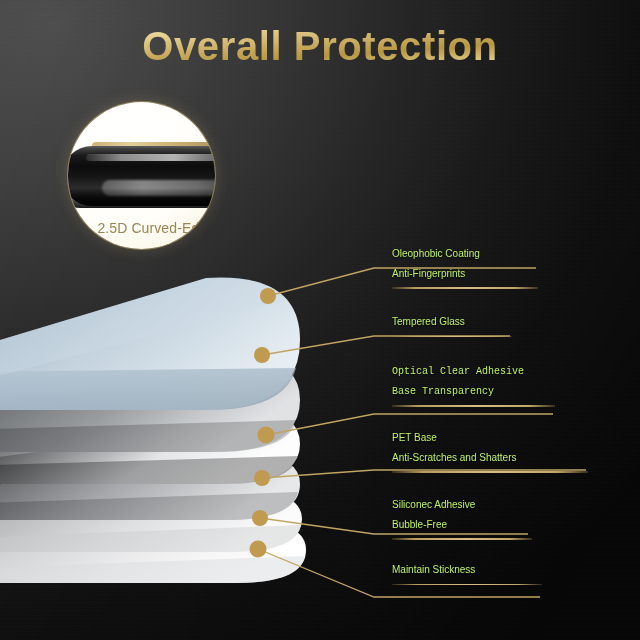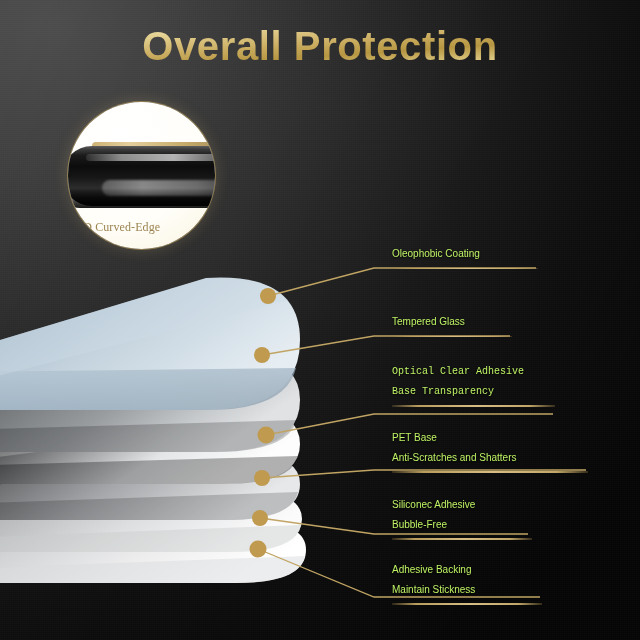--- a/index.html
+++ b/index.html
@@ -117,26 +117,25 @@
     width: 168px;
     height: 20px;
     border-radius: 0 0 4px 18px;
     background: linear-gradient(180deg, rgba(0,0,0,0.0) 0%, rgba(0,0,0,0.75) 70%, rgba(0,0,0,0.9) 100%);
   }
   .mag-caption {
     position: absolute;
     left: 0;
     right: 0;
     top: 118px;
-    text-align: left;
-    font-size: 12px;
+    text-align: right;
+    font-size: 14px;
     color: #9b8551;
     letter-spacing: 0.1px;
     white-space: nowrap;
-    font-family: Liberation Serif, serif;
   }
 
   
   .stack {
     position: absolute;
     left: 0;
     top: 0;
     width: 640px;
     height: 640px;
   }
@@ -277,20 +276,21 @@
       <circle cx="262" cy="355" r="8"></circle>
       <circle cx="266" cy="435" r="8.5"></circle>
       <circle cx="262" cy="478" r="8"></circle>
       <circle cx="260" cy="518" r="8"></circle>
       <circle cx="258" cy="549" r="8.5"></circle>
     </g>
   </svg>
 
   <div class="label" style="left:392px; top:244px; width:146px;">
     <div>Oleophobic Coating</div>
+    <div>Anti-Fingerprints</div>
     <span class="rule"></span>
   </div>
 
   <div class="label" style="left:392px; top:312px; width:120px;">
     <div>Tempered Glass</div>
     <span class="rule"></span>
   </div>
 
   <div class="label" style="left:392px; top:362px; width:163px;font-family:Liberation Mono, monospace;">
     <div>Optical Clear Adhesive</div>
@@ -304,18 +304,17 @@
     <span class="rule"></span>
   </div>
 
   <div class="label" style="left:392px; top:428px; width:196px;">
     <div>PET Base</div>
     <div>Anti-Scratches and Shatters</div>
     <span class="rule"></span>
   </div>
 
   <div class="label" style="left:392px; top:560px; width:150px;">
-    <div>Adhesive Backing</div>
     <div>Maintain Stickness</div>
     <span class="rule"></span>
   </div>
 
 </div>
 
 </body></html>

